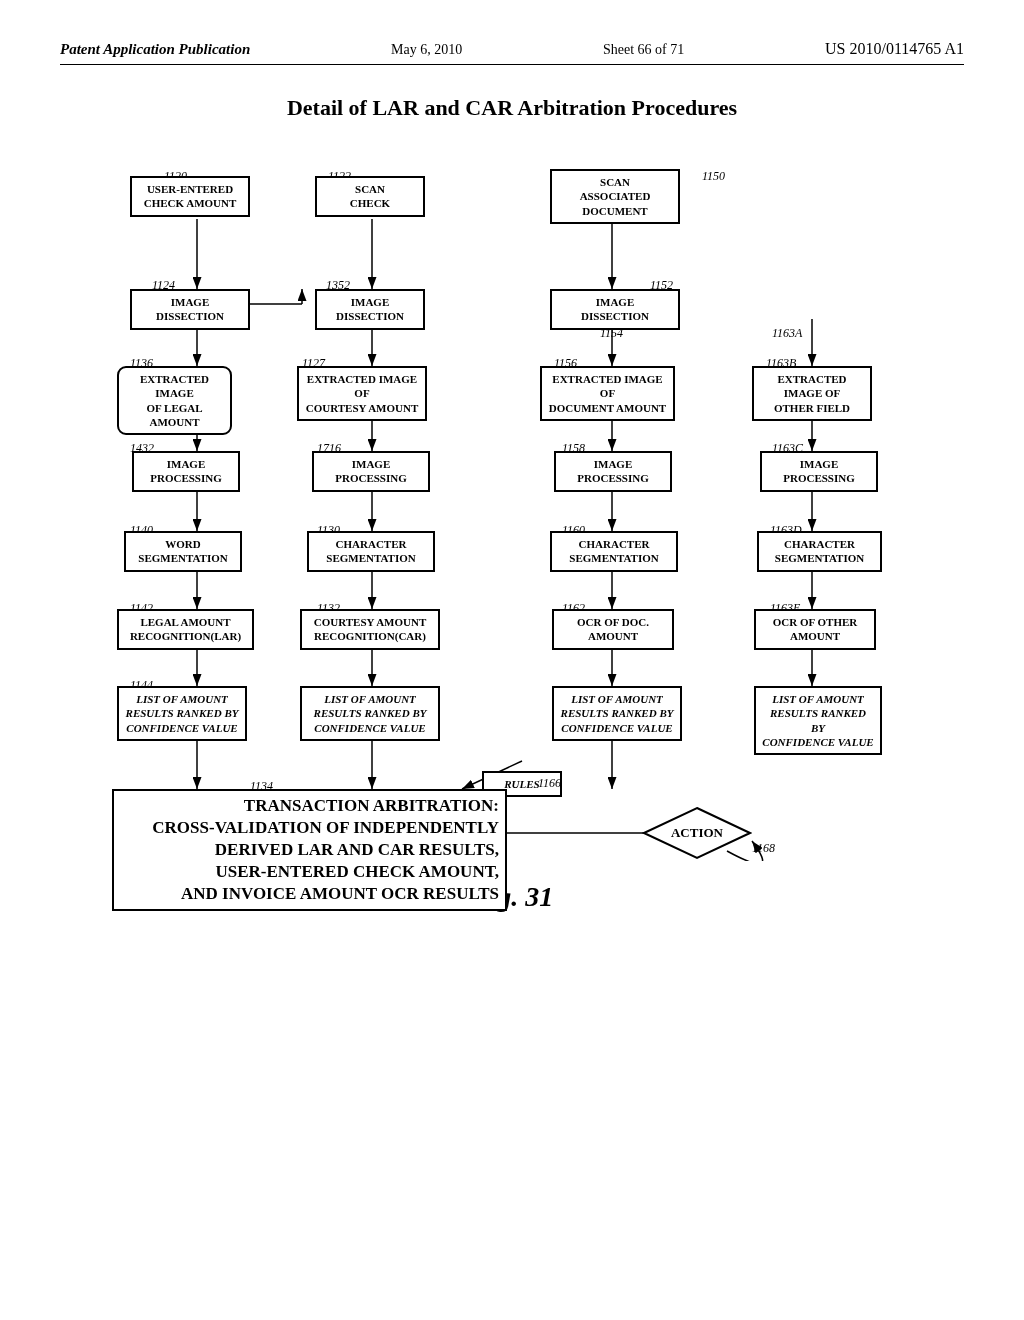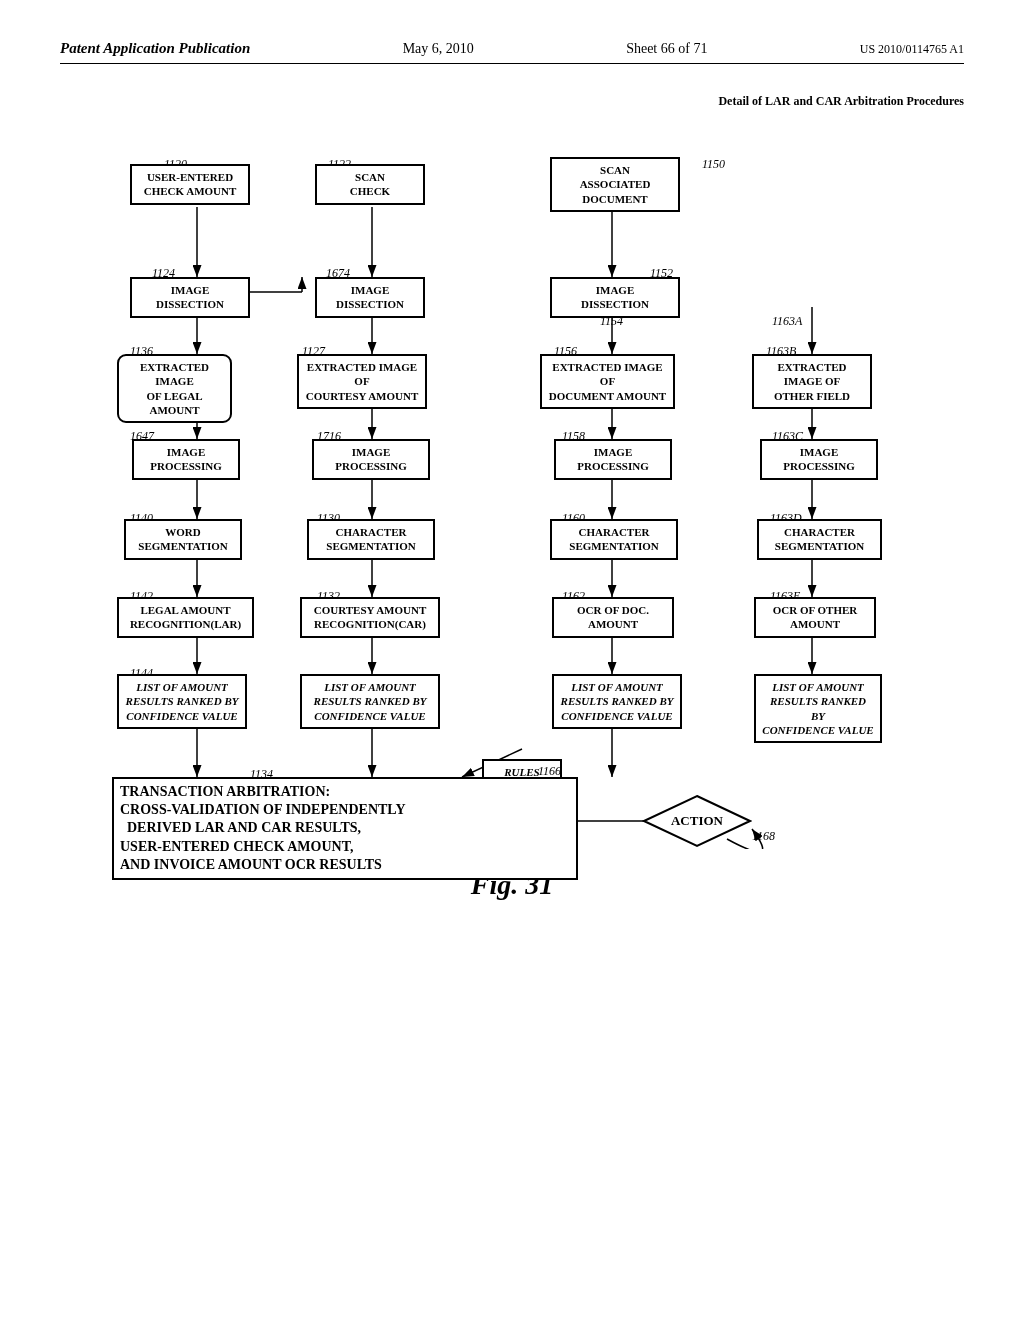--- a/index.html
+++ b/index.html
@@ -29,27 +29,27 @@
     }
     .header-left {
       font-size: 15px;
       font-weight: bold;
       font-style: italic;
     }
     .header-center {
       font-size: 14px;
     }
     .header-right {
-      font-size: 12px;
+      font-size: 16px;
     }
 
     
     .diagram-title {
-      text-align: right;
-      font-size: 12px;
+      text-align: center;
+      font-size: 22px;
       font-weight: bold;
       margin-bottom: 20px;
       margin-top: 10px;
     }
 
     
     .box {
       border: 2px solid #000;
       text-align: center;
       padding: 4px 6px;
@@ -169,41 +169,41 @@
     <span class="ref-label" style="left:226px; top:28px;">1122</span>
     <span class="ref-label" style="left:600px; top:28px;">1150</span>
 
     <div class="box" style="left:28px; top:35px; width:120px;">USER-ENTERED<br>CHECK AMOUNT</div>
 
     <div class="box" style="left:213px; top:35px; width:110px;">SCAN<br>CHECK</div>
 
     <div class="box" style="left:448px; top:28px; width:130px;">SCAN<br>ASSOCIATED<br>DOCUMENT</div>
 
     <span class="ref-label" style="left:50px; top:137px;">1124</span>
-    <span class="ref-label" style="left:224px; top:137px;">1674</span>
+    <span class="ref-label" style="left:224px; top:137px;">1352</span>
     <span class="ref-label" style="left:548px; top:137px;">1152</span>
 
     <div class="box" style="left:28px; top:148px; width:120px;">IMAGE<br>DISSECTION</div>
     <div class="box" style="left:213px; top:148px; width:110px;">IMAGE<br>DISSECTION</div>
     <div class="box" style="left:448px; top:148px; width:130px;">IMAGE<br>DISSECTION</div>
 
     <span class="ref-label" style="left:498px; top:185px;">1154</span>
     <span class="ref-label" style="left:670px; top:185px;">1163A</span>
 
     <span class="ref-label" style="left:28px; top:215px;">1136</span>
     <span class="ref-label" style="left:200px; top:215px;">1127</span>
     <span class="ref-label" style="left:452px; top:215px;">1156</span>
     <span class="ref-label" style="left:664px; top:215px;">1163B</span>
 
     <div class="box" style="left:15px; top:225px; width:115px;border-radius:9px;">EXTRACTED IMAGE<br>OF LEGAL AMOUNT</div>
     <div class="box" style="left:195px; top:225px; width:130px;">EXTRACTED IMAGE OF<br>COURTESY AMOUNT</div>
     <div class="box" style="left:438px; top:225px; width:135px;">EXTRACTED IMAGE OF<br>DOCUMENT AMOUNT</div>
     <div class="box" style="left:650px; top:225px; width:120px;">EXTRACTED IMAGE OF<br>OTHER FIELD</div>
 
-    <span class="ref-label" style="left:28px; top:300px;">1647</span>
+    <span class="ref-label" style="left:28px; top:300px;">1432</span>
     <span class="ref-label" style="left:215px; top:300px;">1716</span>
     <span class="ref-label" style="left:460px; top:300px;">1158</span>
     <span class="ref-label" style="left:670px; top:300px;">1163C</span>
 
     <div class="box" style="left:30px; top:310px; width:108px;">IMAGE<br>PROCESSING</div>
     <div class="box" style="left:210px; top:310px; width:118px;">IMAGE<br>PROCESSING</div>
     <div class="box" style="left:452px; top:310px; width:118px;">IMAGE<br>PROCESSING</div>
     <div class="box" style="left:658px; top:310px; width:118px;">IMAGE<br>PROCESSING</div>
 
     <span class="ref-label" style="left:28px; top:382px;">1140</span>
@@ -231,21 +231,21 @@
     <div class="box box-italic" style="left:15px; top:545px; width:130px;"><em>LIST OF AMOUNT<br>RESULTS RANKED BY<br>CONFIDENCE VALUE</em></div>
     <div class="box box-italic" style="left:198px; top:545px; width:140px;"><em>LIST OF AMOUNT<br>RESULTS RANKED BY<br>CONFIDENCE VALUE</em></div>
     <div class="box box-italic" style="left:450px; top:545px; width:130px;"><em>LIST OF AMOUNT<br>RESULTS RANKED BY<br>CONFIDENCE VALUE</em></div>
     <div class="box box-italic" style="left:652px; top:545px; width:128px;"><em>LIST OF AMOUNT<br>RESULTS RANKED BY<br>CONFIDENCE VALUE</em></div>
 
     <div class="box" style="left:380px; top:600px; width:80px;margin-top:30px;"><em>RULES</em></div>
 
     <span class="ref-label" style="left:148px; top:638px;">1134</span>
     <span class="ref-label" style="left:436px; top:635px;">1166</span>
 
-    <div class="box" style="left:10px; top:648px; width:466px; text-align:left; font-size:14px;">
+    <div class="box" style="left:10px; top:648px; width:395px; text-align:right; font-size:17px;">
       <strong>TRANSACTION ARBITRATION:</strong><br>
       CROSS-VALIDATION OF INDEPENDENTLY<br>
       &nbsp;&nbsp;DERIVED LAR AND CAR RESULTS,<br>
       USER-ENTERED CHECK AMOUNT,<br>
       AND INVOICE AMOUNT OCR RESULTS
     </div>
 
     <svg style="position:absolute; left:540px; top:665px; width:110px; height:55px;" viewBox="0 0 110 55">
       <polygon points="55,2 108,27 55,52 2,27" fill="#fff" stroke="#000" stroke-width="2"></polygon>
       <text x="55" y="31" text-anchor="middle" font-size="13" font-weight="bold" font-family="Times New Roman, serif">ACTION</text>

